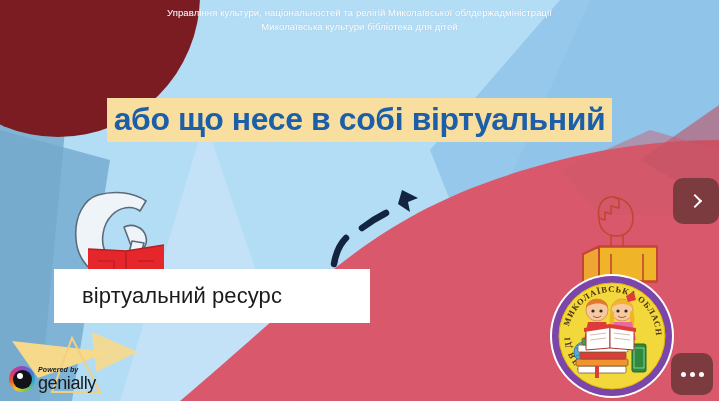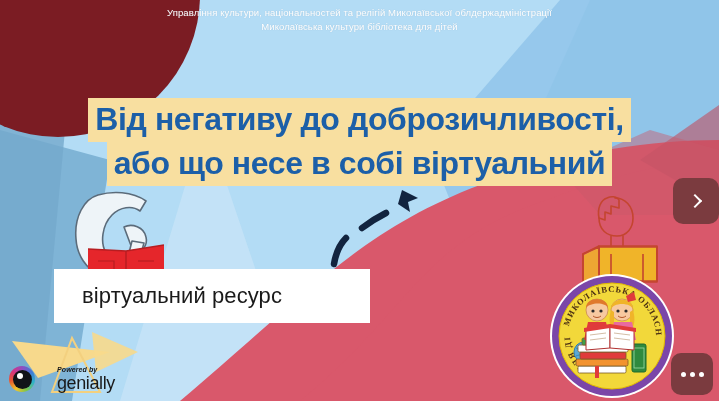--- a/index.html
+++ b/index.html
@@ -97,21 +97,21 @@
     height: 128px;
   }
 
   
   .genially {
     position: absolute;
     left: 9px;
     bottom: 9px;
     display: flex;
     align-items: flex-start;
-    gap: 22px;
+    gap: 3px;
   }
   .gen-mark {
     width: 26px; height: 26px;
     border-radius: 50%;
     background:
       conic-gradient(from 210deg,
         #f2c42c, #e8582f, #d63384, #8a4fc4, #3f7ad6, #2fb4c9, #7ec64a, #f2c42c);
     display: flex; align-items: center; justify-content: center;
   }
   .gen-mark-inner {
@@ -220,21 +220,20 @@
     <polygon points="92,332 138,352 96,372" fill="#f7d98c" opacity="0.9"></polygon>
     <polygon points="52,392 72,338 100,392" fill="none" stroke="#f3d07f" stroke-width="2"></polygon>
   </svg>
 
   <div class="header">
     <div>Управління культури, національностей та релігій Миколаївської облдержадміністрації</div>
     <div>Миколаївська культури бібліотека для дітей</div>
   </div>
 
   <div class="title-wrap">
-    <div><span class="title-line">Від негативу до доброзичливості,</span></div>
     <div><span class="title-line">або що несе в собі віртуальний</span></div>
   </div>
 
   <svg class="illus" id="reader-illus" viewBox="0 0 140 115">
     <g stroke="#5b6b7a" stroke-width="1.6" fill="#eef4f8" stroke-linecap="round" stroke-linejoin="round">
       <path d="M 40,12 C 26,16 16,34 18,56 C 19,72 28,86 42,92 C 52,96 66,96 76,92
                L 76,78 C 66,80 54,78 48,70 C 42,60 44,42 54,32 C 62,24 74,22 82,28
                L 88,18 C 74,8 54,8 40,12 Z"></path>
       <path d="M 66,44 C 74,40 86,44 88,54 C 90,62 84,70 76,70 L 72,60 Z"></path>
       <path d="M 74,58 L 70,74 L 82,74 L 86,60 Z"></path>

